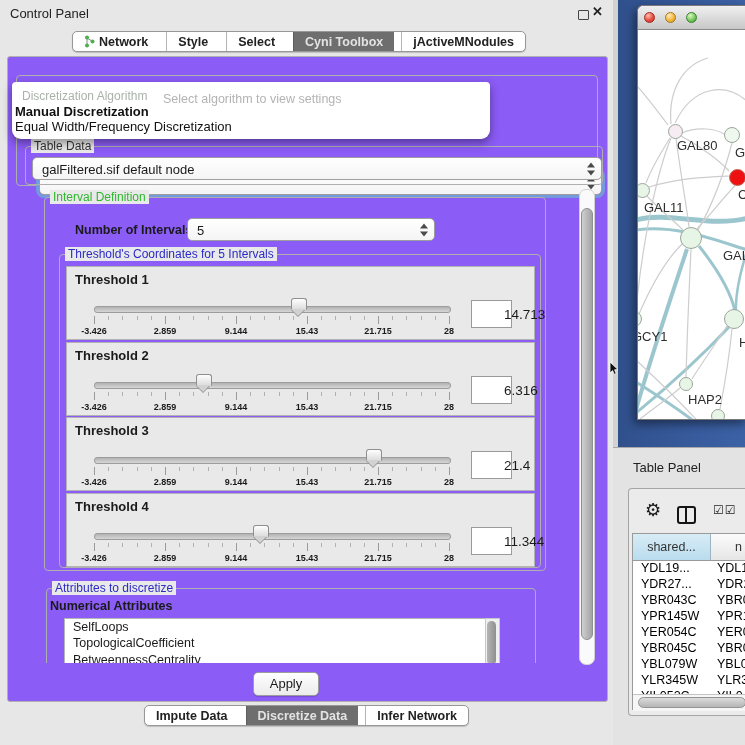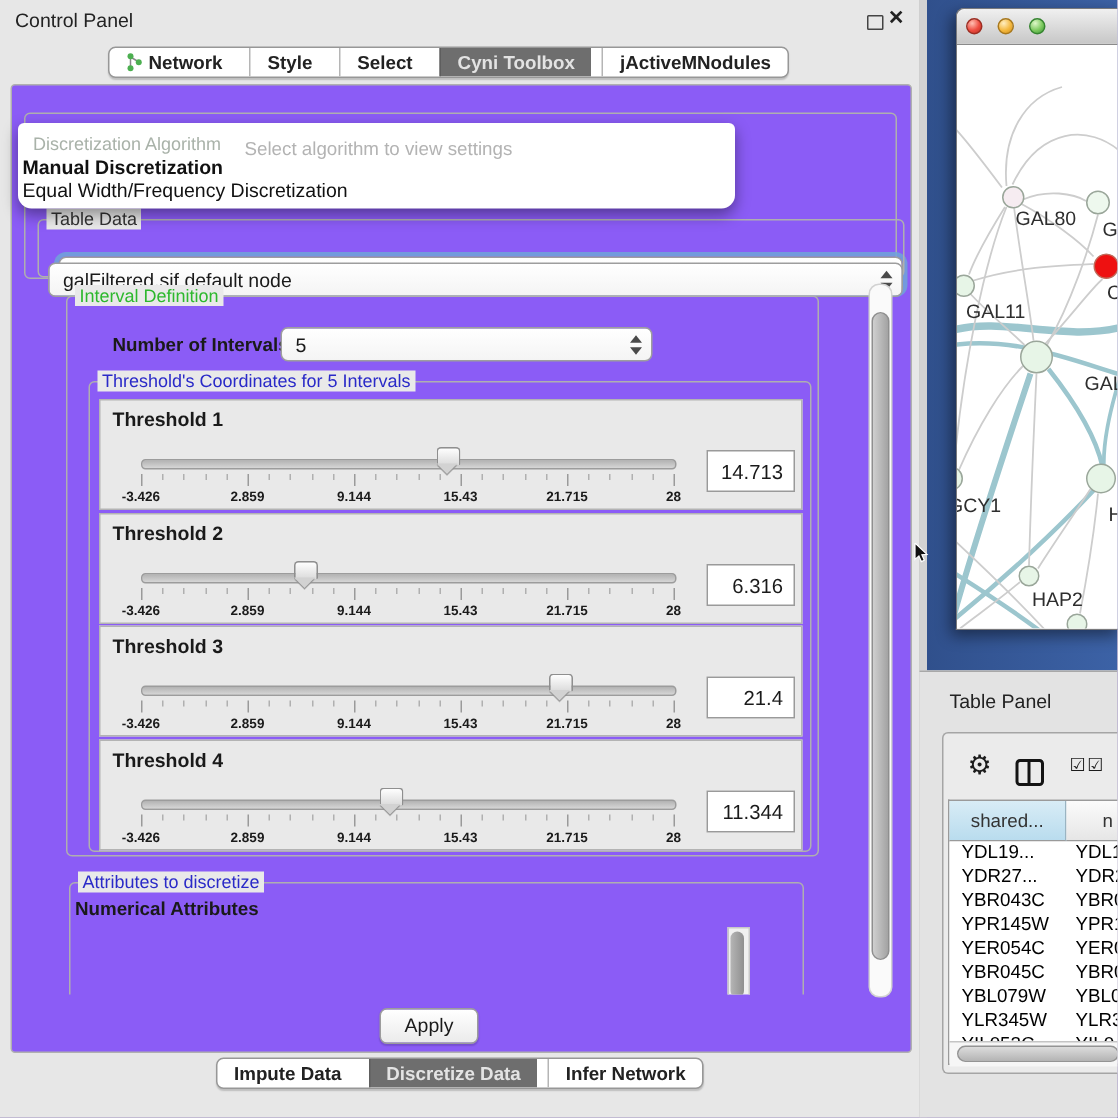--- a/index.html
+++ b/index.html
@@ -43,22 +43,22 @@
   .thr-label{position:absolute;left:8px;top:5px;font-size:13px;font-weight:bold;}
   .track{position:absolute;left:27px;top:39px;width:355px;height:5px;border-radius:3px;background:linear-gradient(#b3b3b3,#d6d6d6);border:1px solid #9c9c9c;}
   .thumb{position:absolute;top:31px;width:14px;height:11px;margin-left:-8px;border:1px solid #8f8f8f;border-bottom:none;border-radius:3px 3px 1px 1px;background:linear-gradient(#fefefe,#dadada);}
   .thumb:after{content:"";position:absolute;left:-1px;top:10px;border-left:7px solid transparent;border-right:7px solid transparent;border-top:7px solid #d2d2d2;filter:drop-shadow(0 1px 0 #8f8f8f);}
   .ticks{position:absolute;left:27px;top:49px;width:355px;height:9px;}
   .tick{position:absolute;top:0;width:1px;background:#9a9a9a;}
   .tick.minor{height:4px;background:#b0b0b0;}
   .tick.major{height:8px;}
   .ticklabels{position:absolute;left:27px;top:59px;width:355px;height:10px;text-align:center;}
   .ticklabel{position:absolute;transform:translateX(-50%);font-size:9px;font-weight:bold;color:#1a1a1a;white-space:nowrap;}
-  .valbox{position:absolute;left:404px;top:33px;width:59px;height:28px;background:#fff;border:1px solid #9a9a9a;
-          font-size:13.5px;line-height:28px;text-align:right;padding-right:7px;box-sizing:border-box;}
+  .valbox{position:absolute;left:404px;top:33px;width:41px;height:28px;background:#fff;border:1px solid #9a9a9a;
+          font-size:13.5px;line-height:28px;text-align:right;padding-right:7px;box-sizing:border-box;padding-left:32px;}
   .attr-group{left:30px;top:399px;width:488px;height:100px;}
   .attr-title{position:absolute;left:3px;top:10px;font-size:12.5px;font-weight:bold;}
   .listbox{position:absolute;left:17px;top:29px;width:421px;height:70px;background:#fff;border:1px solid #b5b5b5;overflow:hidden;}
   .listitem{padding-left:8px;font-size:12.5px;line-height:16.4px;white-space:nowrap;}
   .list-scroll{position:absolute;left:438px;top:29px;width:13px;height:70px;background:#f0f0f0;border:1px solid #c8c8c8;}
   .list-thumb{position:absolute;left:1px;top:2px;width:9px;height:44px;border-radius:5px;background:linear-gradient(90deg,#b5b5b5,#8f8f8f);}
   .apply-btn{position:absolute;left:252px;top:671px;width:64px;height:22px;background:linear-gradient(#ffffff,#ebebeb);
              border:1px solid #9c9c9c;border-radius:5px;font-size:13px;text-align:center;line-height:21px;box-shadow:0 1px 1px rgba(0,0,0,.15);}
   
   .divider{position:absolute;left:613px;top:0;width:5px;height:745px;background:#d2d2d2;}
@@ -137,21 +137,21 @@
 
     <div class="content-box">
 
       <div class="group" style="left:8px;top:18px;width:580px;height:109px;">
         <div class="combo algo-combo">
           <span class="stepper"></span>
         </div>
 
         <div class="group" style="left:8px;top:70px;width:576px;height:37px;">
           <span class="glabel" style="color:#333;">Table Data</span>
-          <div class="combo" style="left:6px;top:28px;width:568px;height:21px;">
+          <div class="combo" style="left:6px;top:10px;width:568px;height:21px;">
             <span class="cval">galFiltered.sif default node</span>
             <span class="stepper"></span>
           </div>
         </div>
       </div>
 
       <div class="scrollarea" style="left:8px;top:132px;">
         <div class="group interval-group">
           <span class="glabel green">Interval Definition</span>
           <span class="noi-label">Number of Intervals</span>
@@ -330,20 +330,25 @@
                   </div>
                   <div class="valbox">11.344</div>
                 </div>
               </div>
           </div>
         </div>
 
         <div class="group attr-group">
           <span class="glabel blue">Attributes to discretize</span>
           <span class="attr-title">Numerical Attributes</span>
+          <div class="listbox" id="attr-list">
+              <div class="listitem">SelfLoops</div>
+              <div class="listitem">TopologicalCoefficient</div>
+              <div class="listitem">BetweennessCentrality</div>
+            </div>
           <div class="list-scroll">
               <div class="list-thumb"></div>
             </div>
         </div>
       </div>
       <div class="vscroll" style="left:571px;top:132px;">
         <div class="vthumb"></div>
       </div>
 
       <div class="apply-btn" style="left:245px;top:615px;">Apply</div>

